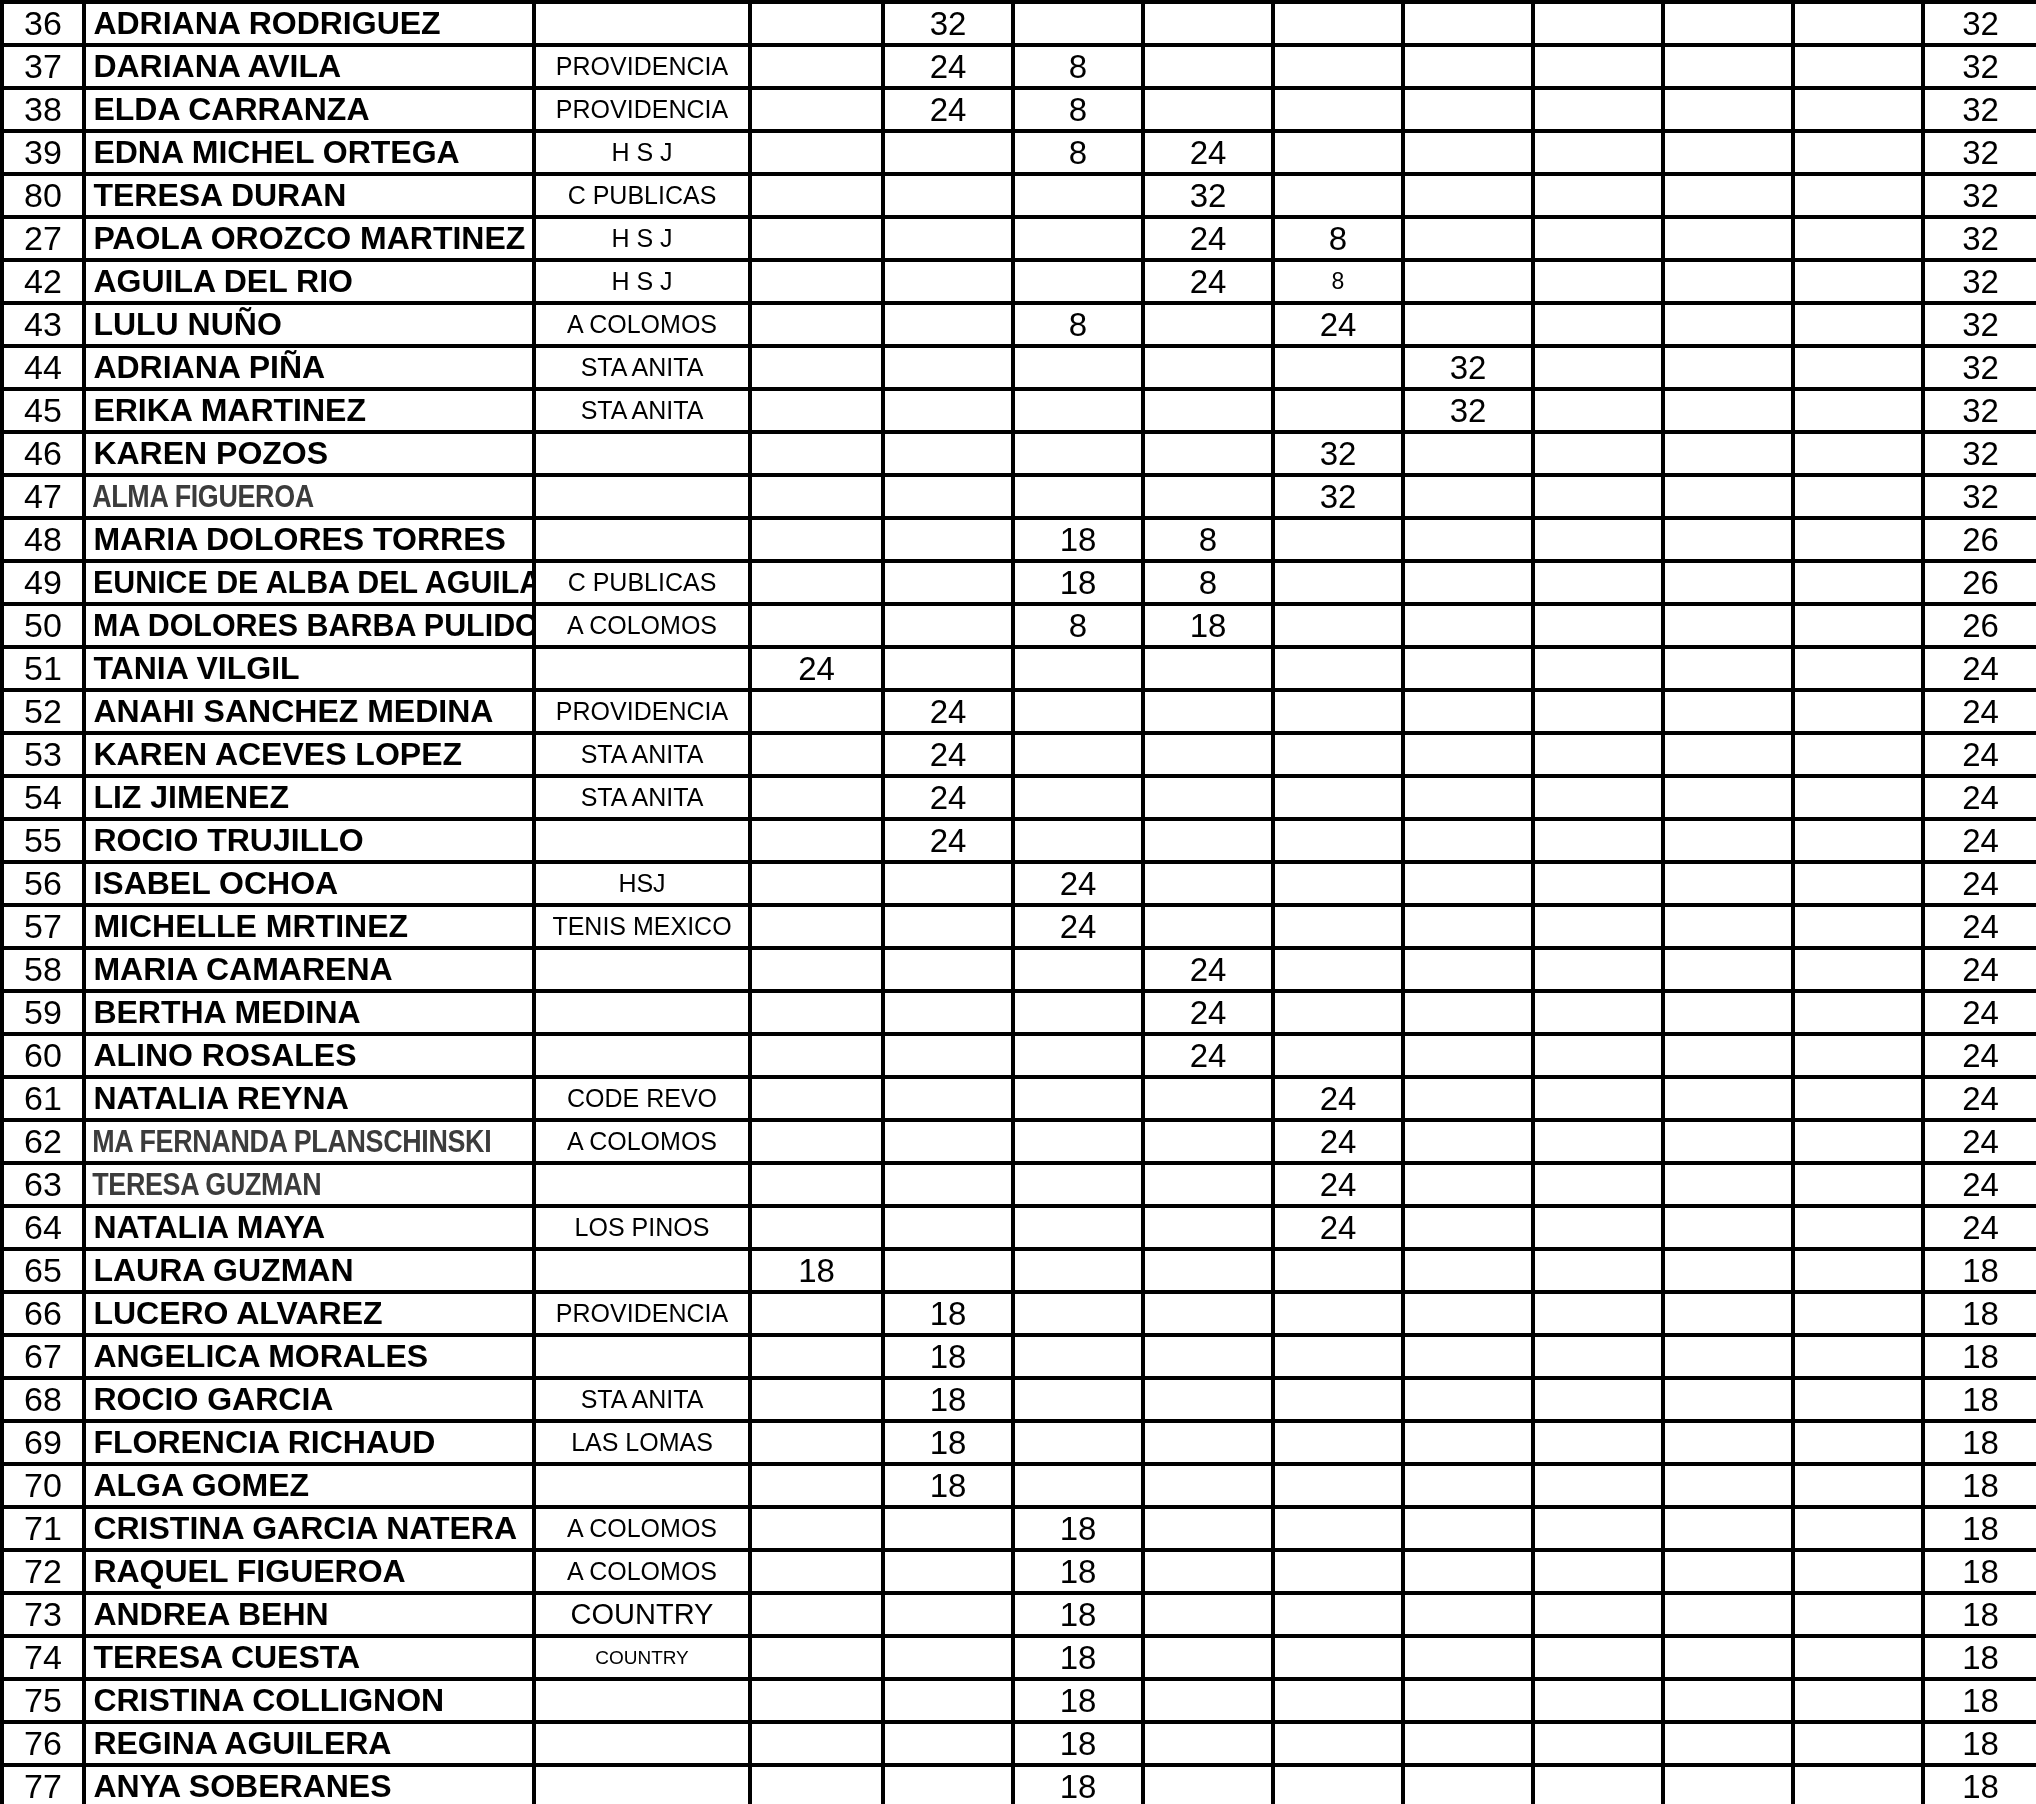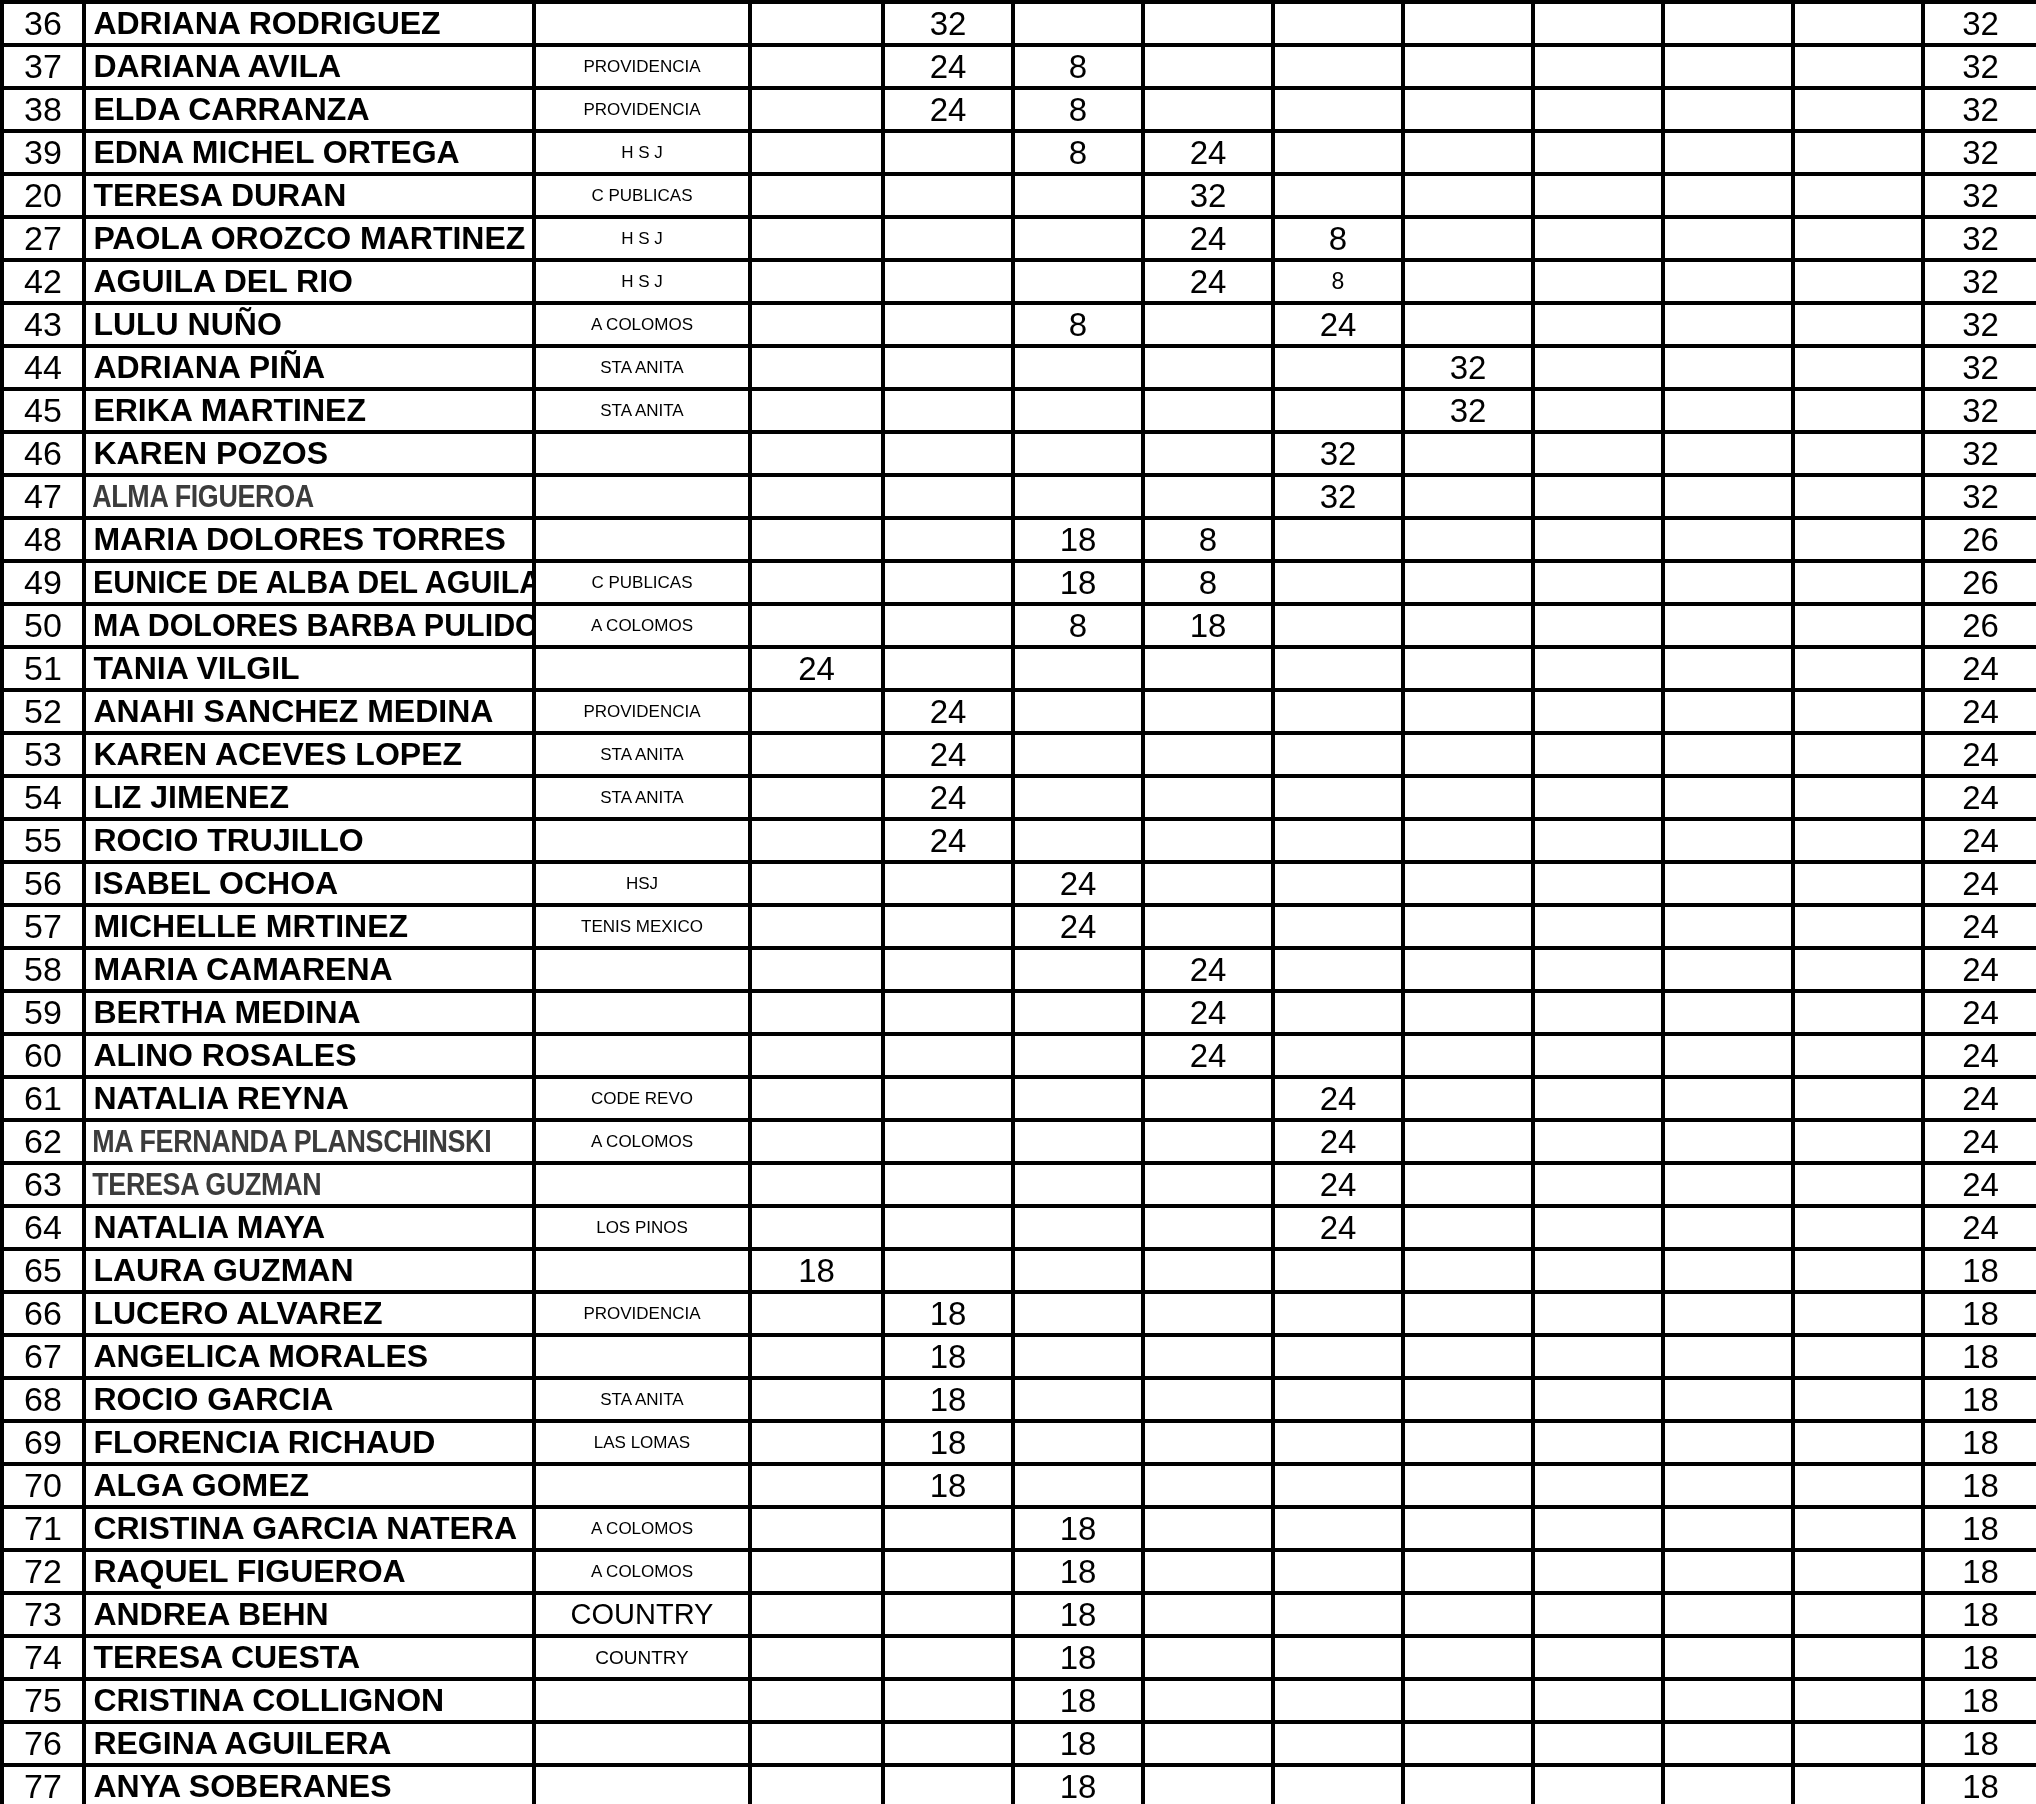--- a/index.html
+++ b/index.html
@@ -45,21 +45,21 @@
   }
   td.c-name .nm.muted {
     color: #3c3c3c;
     transform: scaleX(0.84);
     letter-spacing: -0.4px;
   }
   td.c-club {
     text-align: center;
   }
   td.c-club .club {
-    font-size: 17px;
+    font-size: 25px;
   }
   td.c-club .club.large {
     font-size: 29px;
   }
   td.c-club .club.small {
     font-size: 19px;
   }
   td.c-pts {
     text-align: center;
     font-size: 33px;
@@ -147,21 +147,21 @@
     <td class="c-pts">8</td>
     <td class="c-pts">24</td>
     <td class="c-pts"></td>
     <td class="c-pts"></td>
     <td class="c-pts"></td>
     <td class="c-pts"></td>
     <td class="c-pts"></td>
     <td class="c-total">32</td>
   </tr>
         <tr>
-    <td class="c-num">20</td>
+    <td class="c-num">80</td>
     <td class="c-name"><span class="nm">TERESA DURAN</span></td>
     <td class="c-club"><span class="club">C PUBLICAS</span></td>
     <td class="c-pts"></td>
     <td class="c-pts"></td>
     <td class="c-pts"></td>
     <td class="c-pts">32</td>
     <td class="c-pts"></td>
     <td class="c-pts"></td>
     <td class="c-pts"></td>
     <td class="c-pts"></td>

